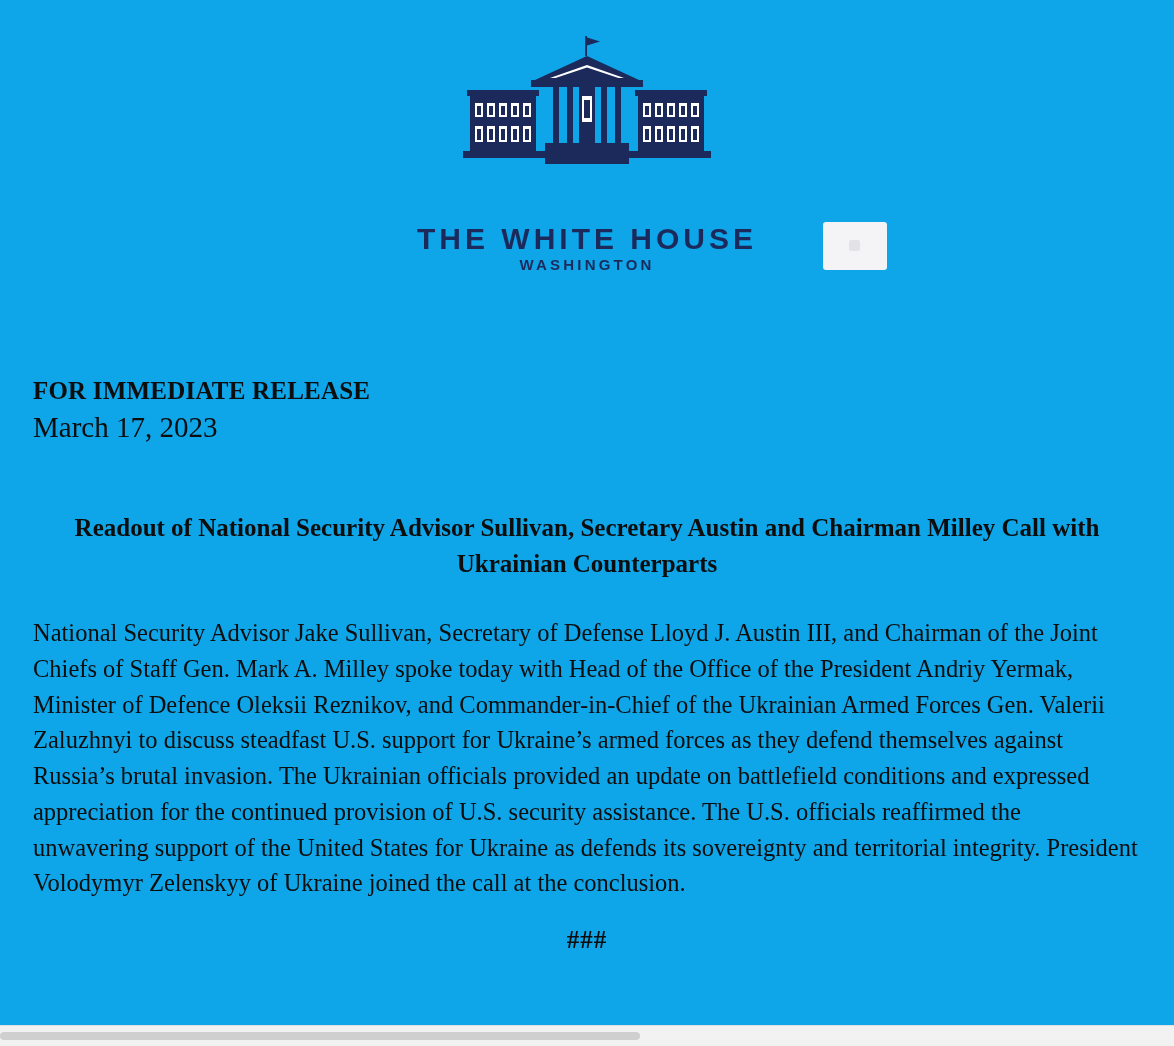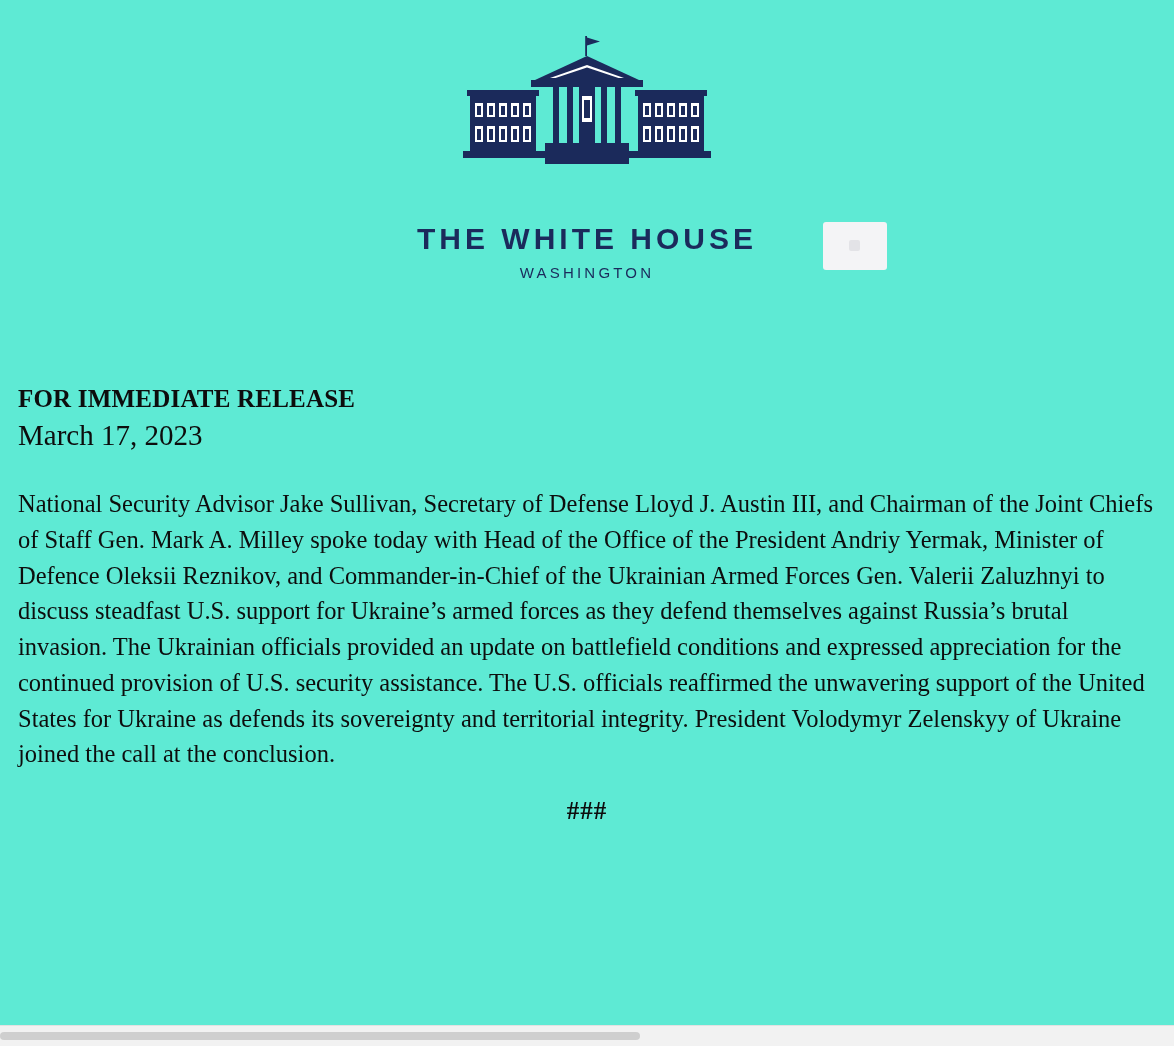--- a/index.html
+++ b/index.html
@@ -13,21 +13,21 @@
     overflow: hidden;
     font-family: "Liberation Serif", serif;
     color: #111111;
     position: relative;
   }
 
   .page {
     position: relative;
     width: 1174px;
     height: 1046px;
-    background: #5eead4;
+    background: #0ea5e9;
     box-sizing: border-box;
   }
 
   
   .letterhead {
     padding-top: 34px;
     display: flex;
     flex-direction: column;
     align-items: center;
   }
@@ -42,23 +42,23 @@
   .wh-title {
     margin-top: 36px;
     font-family: "Liberation Sans", sans-serif;
     font-weight: 700;
     font-size: 30px;
     letter-spacing: 4.0px;
     color: #1b2a5b;
     text-align: center;
   }
   .wh-sub {
-    margin-top: 8px;
+    margin-top: 0;
     font-family: "Liberation Sans", sans-serif;
-    font-weight: 400;
+    font-weight: 700;
     font-size: 15px;
     letter-spacing: 3.2px;
     color: #1b2a5b;
     text-align: center;
   }
 
   
   .ghost-box {
     position: absolute;
     left: 823px;
@@ -74,21 +74,21 @@
     top: 50%;
     width: 11px;
     height: 11px;
     margin: -6px 0 0 -6px;
     background: #e3e3e7;
     border-radius: 2px;
   }
 
   
   .content {
-    padding: 0 18px;
+    padding: 0 33px;
     margin-top: 104px;
   }
 
   .release-line {
     font-family: "Liberation Serif", serif;
     font-weight: 700;
     font-size: 25px;
     letter-spacing: 0.2px;
     color: #0d0d0d;
   }
@@ -245,20 +245,21 @@
   </div>
 
   <div class="ghost-box">
     <span class="g-dot"></span>
   </div>
 
   <div class="content">
     <div class="release-line">FOR IMMEDIATE RELEASE</div>
     <div class="date-line">March 17, 2023</div>
 
+    <h1 class="headline">Readout of National Security Advisor Sullivan, Secretary Austin and Chairman Milley Call with Ukrainian Counterparts</h1>
 
     <p class="para">National Security Advisor Jake Sullivan, Secretary of Defense Lloyd J. Austin III, and Chairman of the Joint Chiefs of Staff Gen. Mark A. Milley spoke today with Head of the Office of the President Andriy Yermak, Minister of Defence Oleksii Reznikov, and Commander-in-Chief of the Ukrainian Armed Forces Gen. Valerii Zaluzhnyi to discuss steadfast U.S. support for Ukraine’s armed forces as they defend themselves against Russia’s brutal invasion.  The Ukrainian officials provided an update on battlefield conditions and expressed appreciation for the continued provision of U.S. security assistance.  The U.S. officials reaffirmed the unwavering support of the United States for Ukraine as defends its sovereignty and territorial integrity.  President Volodymyr Zelenskyy of Ukraine joined the call at the conclusion.</p>
 
     <div class="endmark">###</div>
   </div>
 
   <div class="bottom-strip">
     <div class="thumb"></div>
   </div>
 

